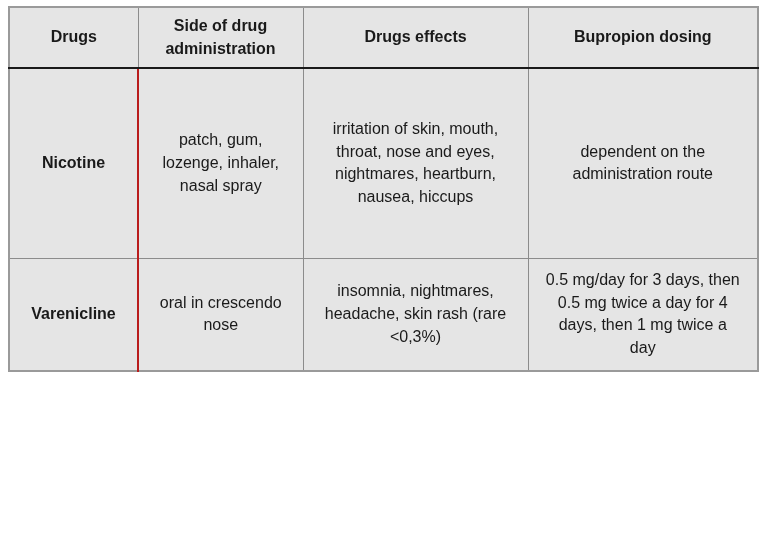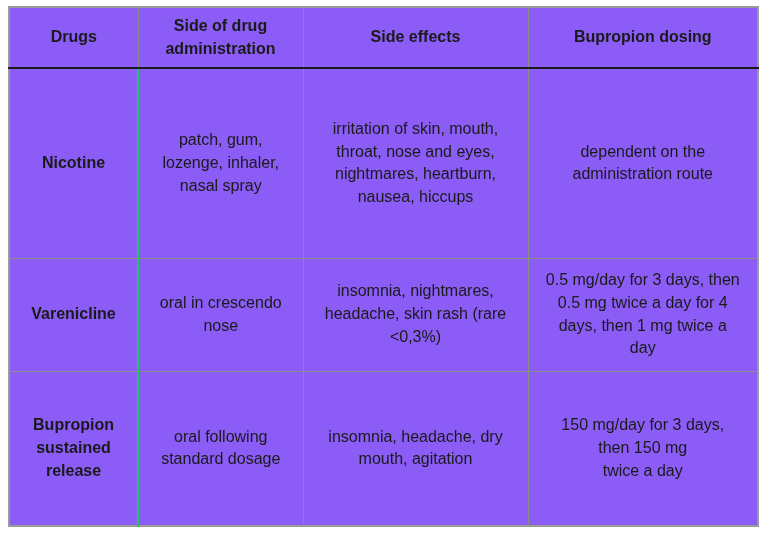--- a/index.html
+++ b/index.html
@@ -8,21 +8,21 @@
     background: #ffffff;
     font-family: "Liberation Sans", "DejaVu Sans", sans-serif;
     color: #1a1a1a;
     overflow: hidden;
   }
   table.drug-table {
     border-collapse: collapse;
     table-layout: fixed;
     margin: 6px 0 0 8px;
     width: 749px;
-    background: #8b5cf6;
+    background: #e5e5e5;
   }
   col.c-drugs   { width: 129px; }
   col.c-route   { width: 165px; }
   col.c-side    { width: 225px; }
   col.c-dosing  { width: 230px; }
 
   .drug-table th, .drug-table td {
     border: 1px solid #8c8c8c;
     text-align: center;
     vertical-align: middle;
@@ -36,21 +36,21 @@
 
   
   .drug-table thead th {
     font-weight: bold;
     height: 61px;
     border-bottom: 2px solid #1a1a1a; 
   }
   
   .drug-table tbody th {
     font-weight: bold;
-    border-right: 2px solid #22c55e;
+    border-right: 2px solid #b91c1c;
   }
   .drug-table tbody td { font-weight: normal; }
 
   tr.row-nicotine   th, tr.row-nicotine   td { height: 190px; }
   tr.row-varenicline th, tr.row-varenicline td { height: 113px; }
   tr.row-bupropion  th, tr.row-bupropion  td { height: 155px; }
 </style>
 </head>
 <body>
 
@@ -59,21 +59,21 @@
     <col class="c-drugs">
     <col class="c-route">
     <col class="c-side">
     <col class="c-dosing">
   </colgroup>
   <thead>
     <tr>
       <th>Drugs</th>
       <th>Side of drug
 administration</th>
-      <th>Side effects</th>
+      <th>Drugs effects</th>
       <th>Bupropion dosing</th>
     </tr>
   </thead>
   <tbody>
     <tr class="row-nicotine">
       <th>Nicotine</th>
       <td>patch, gum,
 lozenge, inhaler,
 nasal spray</td>
       <td>irritation of skin, mouth,
@@ -88,26 +88,14 @@
       <td>oral in crescendo
 nose</td>
       <td>insomnia, nightmares,
 headache, skin rash (rare
 &lt;0,3%)</td>
       <td>0.5 mg/day for 3 days, then
 0.5 mg twice a day for 4
 days, then 1 mg twice a
 day</td>
     </tr>
-    <tr class="row-bupropion">
-      <th>Bupropion
-sustained
-release</th>
-      <td>oral following
-standard dosage</td>
-      <td>insomnia, headache, dry
-mouth, agitation</td>
-      <td>150 mg/day for 3 days,
-then 150 mg
-twice a day</td>
-    </tr>
   </tbody>
 </table>
 
 </body></html>

